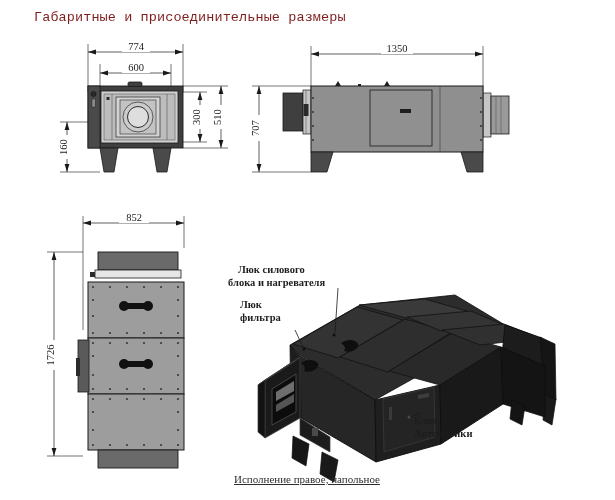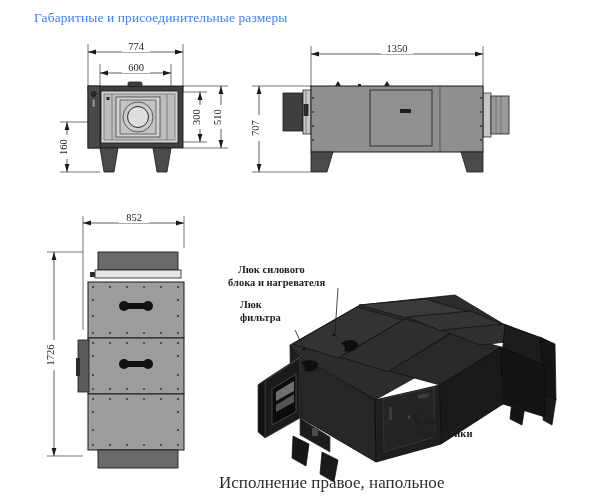--- a/index.html
+++ b/index.html
@@ -12,42 +12,43 @@
     height: 500px;
     position: relative;
     overflow: hidden;
     font-family: "Liberation Sans", sans-serif;
   }
   #page-title {
     position: absolute;
     left: 34px;
     top: 10px;
     font-size: 13.5px;
-    color: #3b82f6;
-    font-family: Liberation Serif, serif;
+    color: #7f1d1d;
+    font-family: Liberation Mono, monospace;
     letter-spacing: 0.1px;
     white-space: nowrap;
   }
   #drawing-canvas {
     position: absolute;
     left: 0;
     top: 0;
     width: 615px;
     height: 500px;
   }
   .caption {
     position: absolute;
     font-family: "Liberation Serif", serif;
     color: #2e2e2e;
     white-space: pre;
   }
   #bottom-caption {
-    left: 219px;
+    left: 234px;
     top: 473px;
-    font-size: 17px;
+    font-size: 11px;
+    text-decoration: underline;
   }
   .hatch-label {
     font-family: "Liberation Serif", serif;
     font-weight: bold;
     font-size: 10.5px;
     fill: #1d1d1d;
   }
   .dim-text {
     font-family: "Liberation Serif", serif;
     font-size: 10.5px;

